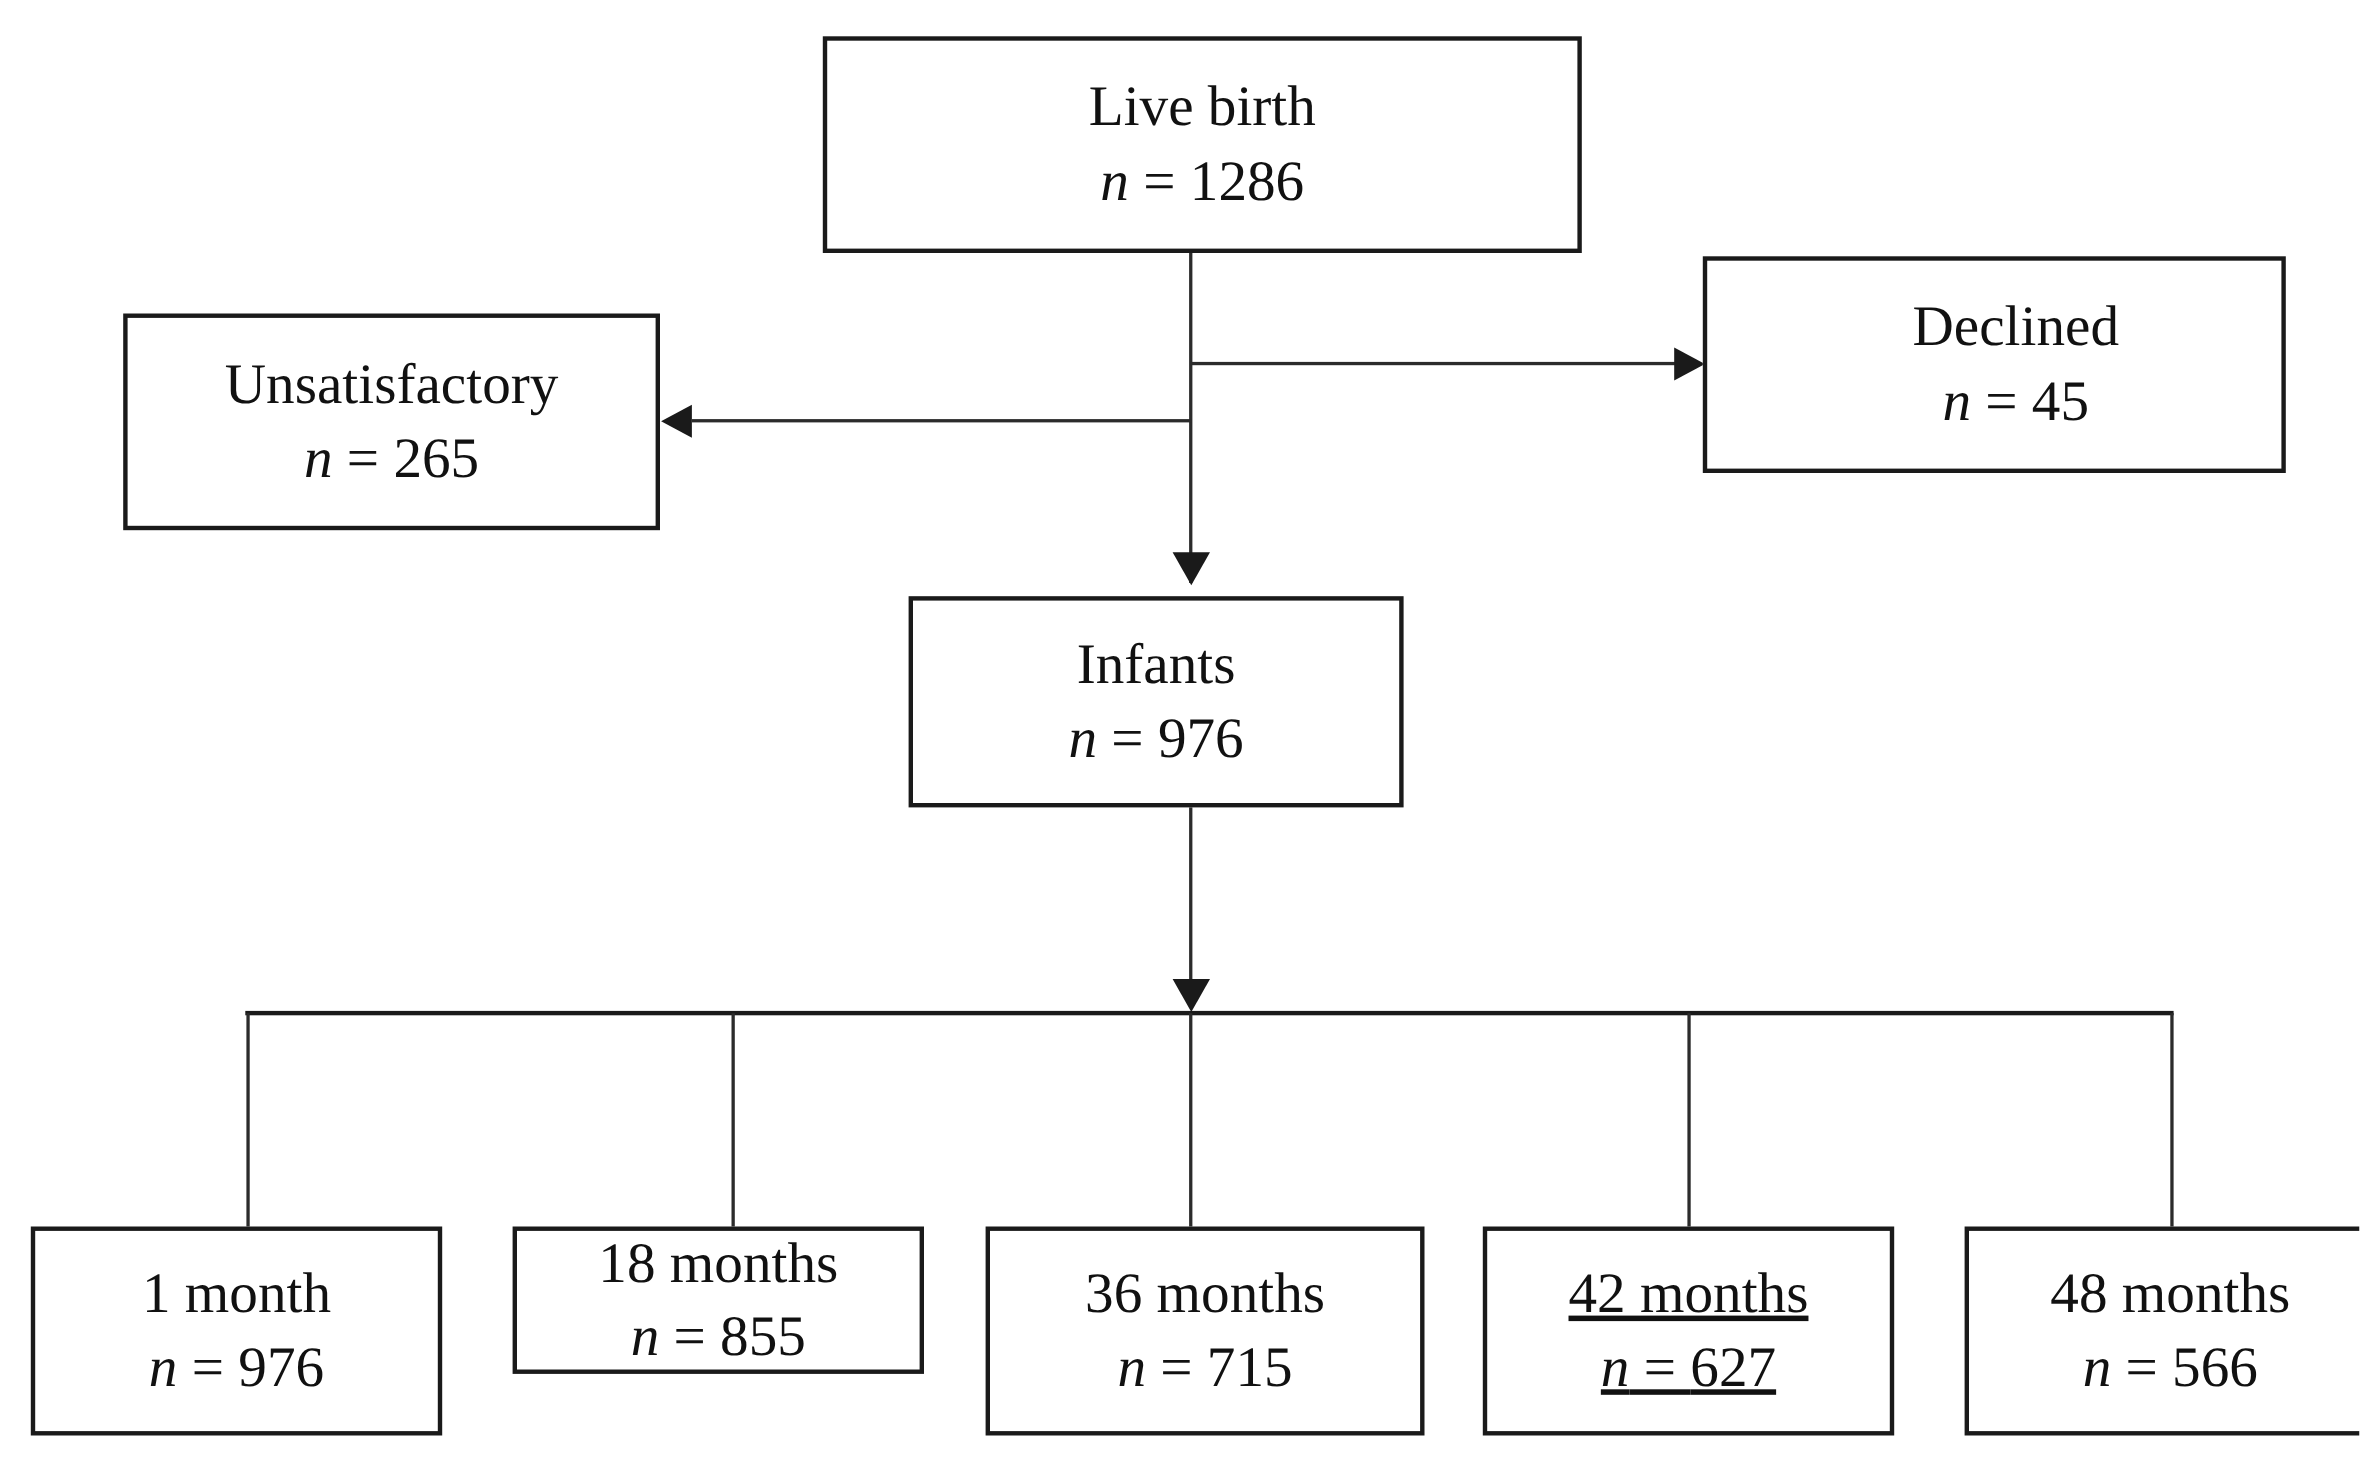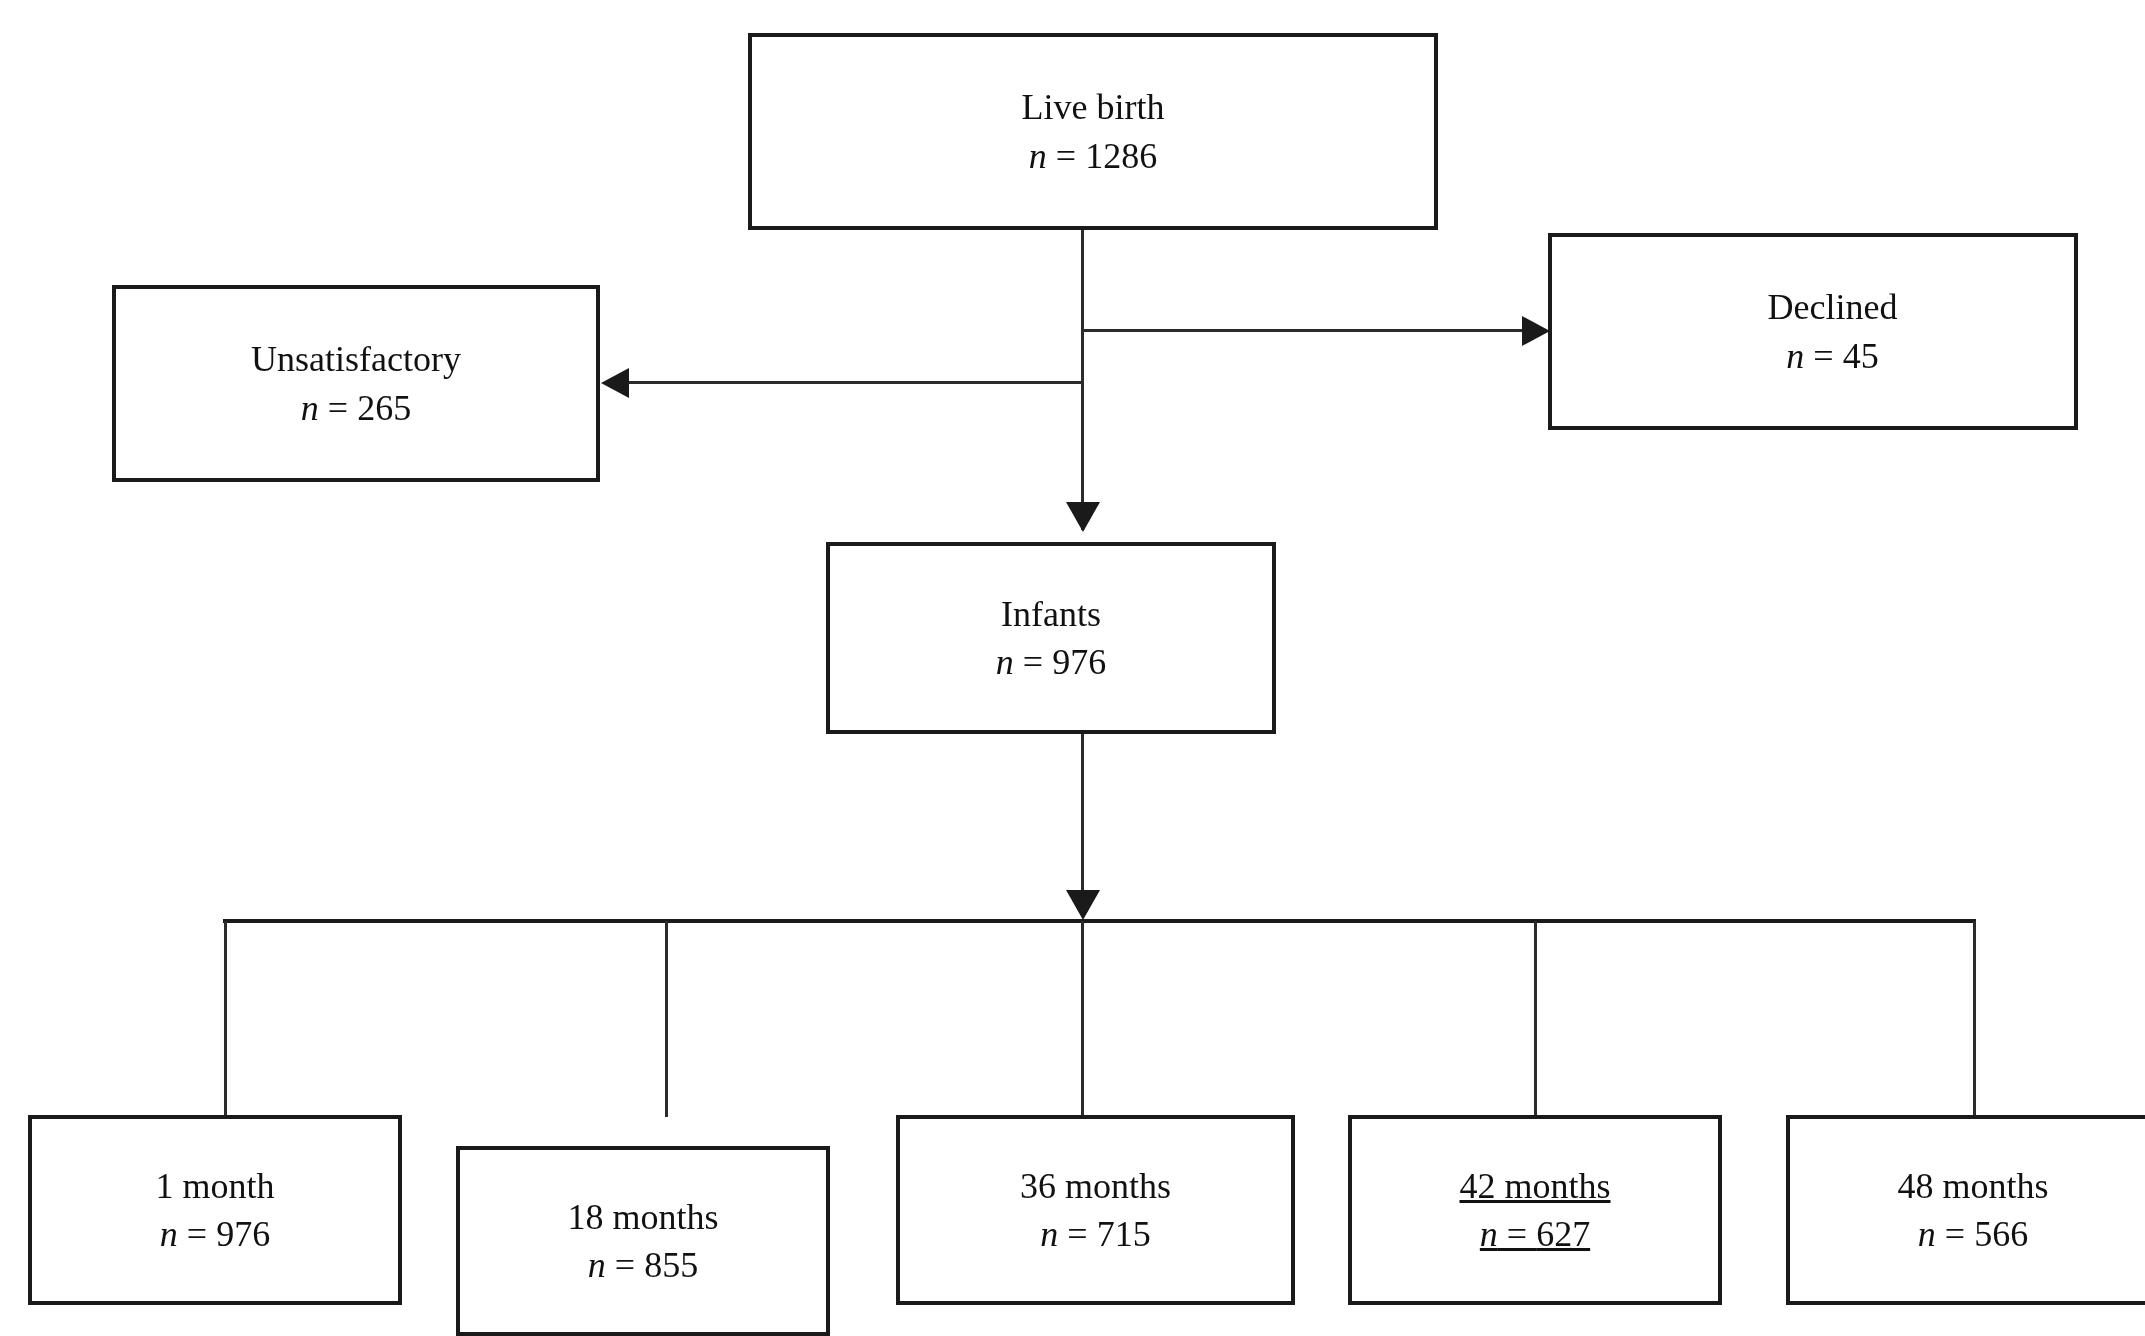--- a/index.html
+++ b/index.html
@@ -25,21 +25,21 @@
     align-items: center;
     justify-content: center;
     color: #111111;
     z-index: 3;
   }
   .node .line1,
   .node .line2 {
     display: block;
     white-space: nowrap;
     line-height: 1.18;
-    font-size: 36px;
+    font-size: 52px;
   }
   .node .line2 .nvar {
     font-style: italic;
   }
   .node .line2 {
     margin-top: 6px;
   }
   
   .hline, .vline {
     position: absolute;
@@ -123,21 +123,21 @@
   <div class="vline thin" style="left:665px;  top:921px; height:196px;"></div>
   <div class="vline thin" style="left:1081px; top:921px; height:196px;"></div>
   <div class="vline thin" style="left:1534px; top:921px; height:196px;"></div>
   <div class="vline thin" style="left:1973px; top:921px; height:196px;"></div>
 
   <div class="node" style="left:28px; top:1115px; width:374px; height:190px;">
     <span class="line1">1 month</span>
     <span class="line2"><span class="nvar">n</span><span> = </span><span>976</span></span>
   </div>
 
-  <div class="node" style="left:456px; top:1115px; width:374px; height:190px;margin-top:31px;">
+  <div class="node" style="left:466px; top:1115px; width:374px; height:134px;">
     <span class="line1">18 months</span>
     <span class="line2"><span class="nvar">n</span><span> = </span><span>855</span></span>
   </div>
 
   <div class="node" style="left:896px; top:1115px; width:399px; height:190px;font-family:Liberation Serif, serif;">
     <span class="line1">36 months</span>
     <span class="line2"><span class="nvar">n</span><span> = </span><span>715</span></span>
   </div>
 
   <div class="node" style="left:1348px; top:1115px; width:374px; height:190px;text-decoration:underline;">

